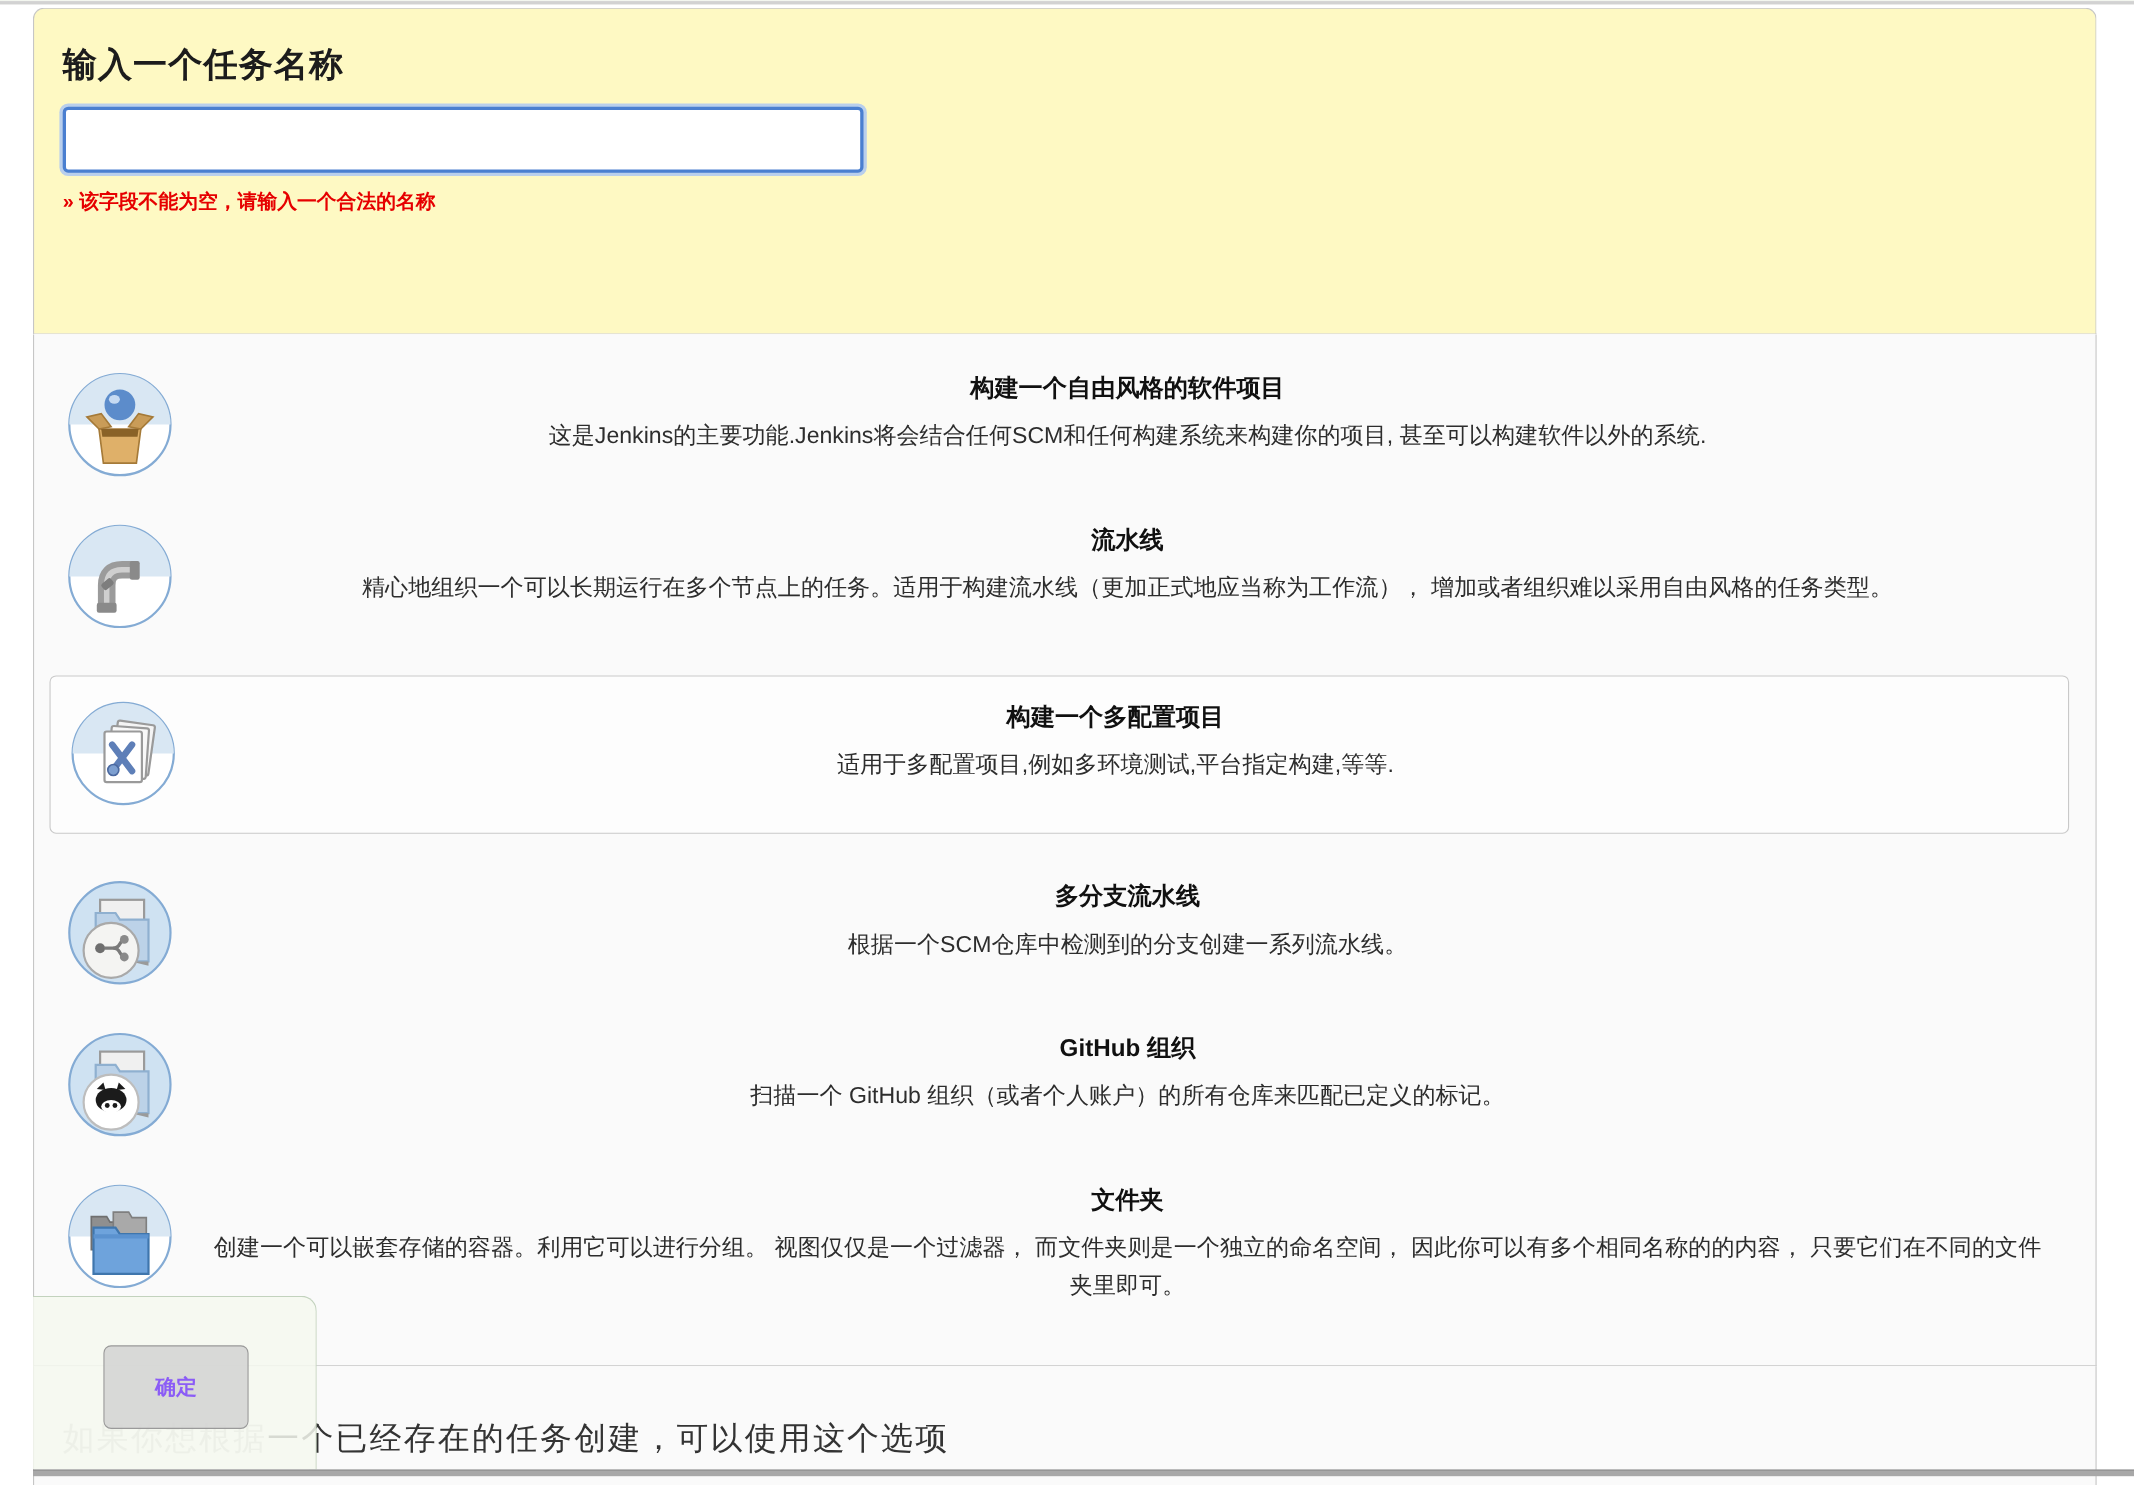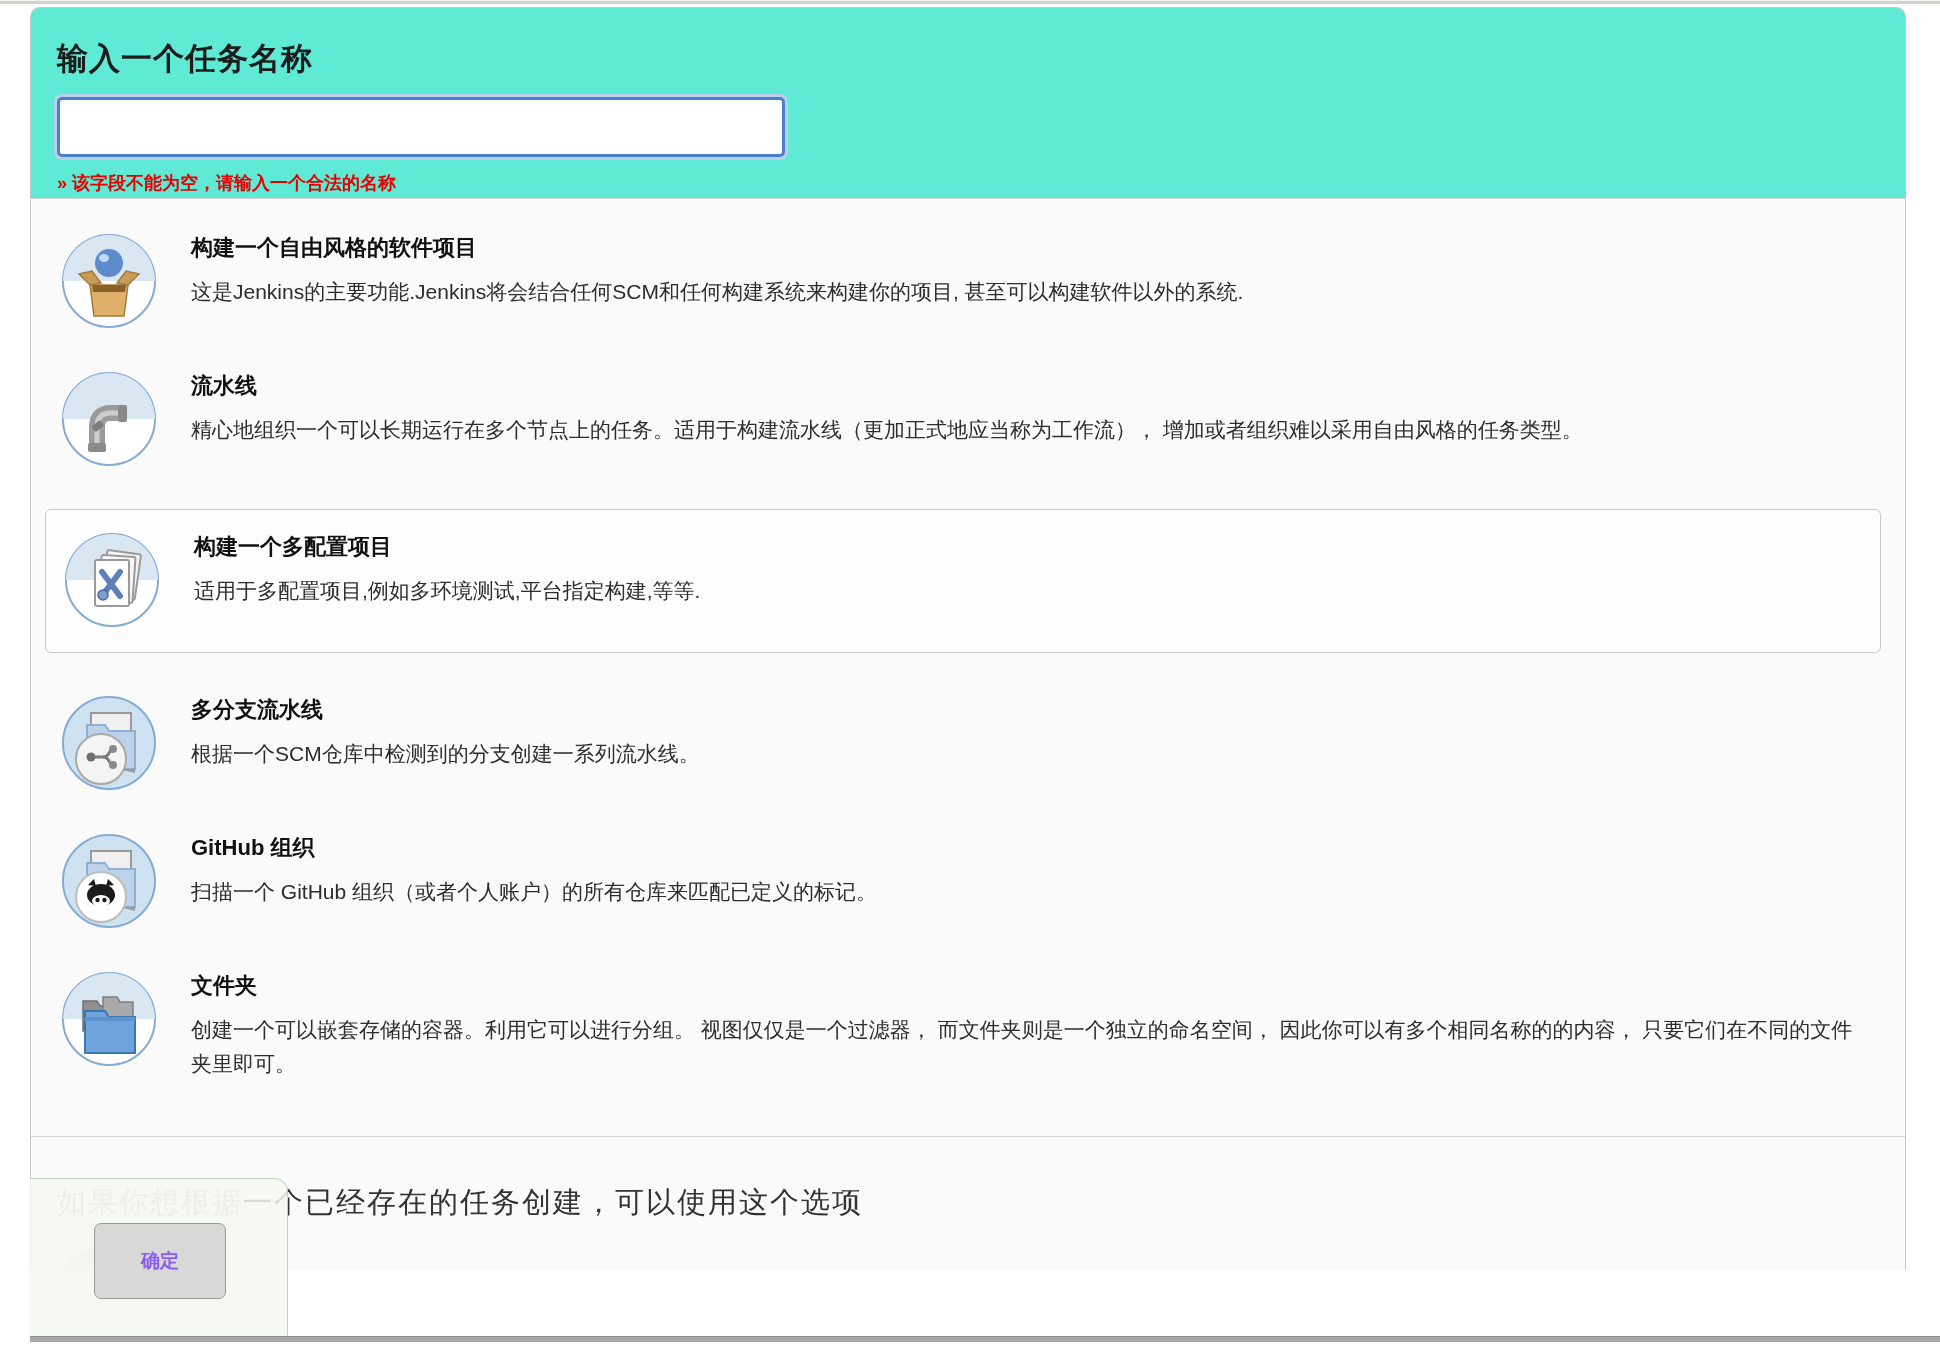--- a/index.html
+++ b/index.html
@@ -12,24 +12,24 @@
   }
   .top-strip {
     position:absolute; left:0; top:0; width:1940px; height:4px;
     background:#f3f6ef; border-bottom:3px solid #d2d2d2;
   }
   .main-panel {
     position:absolute; left:30px; top:7px; width:1876px;
   }
   
   .name-section {
-    background:#5eead4;
+    background:#fef9c3;
     border:1px solid #c6c6c6; border-bottom:1px solid #cfcfcf;
     border-radius:10px 10px 0 0;
-    height:192px;
+    height:297px;
     padding:30px 26px 0 26px;
   }
   .name-title {
     font-size:31px; font-weight:bold; color:#1c1c1c; letter-spacing:1px;
   }
   .name-input {
     display:block; margin-top:17px;
     width:728px; height:60px;
     border:3px solid #4a7fd0; border-radius:5px;
     box-shadow:0 0 0 3px #b9cfec;
@@ -50,21 +50,21 @@
     overflow:hidden;
     position:relative;
   }
   .job-item {
     display:flex; align-items:flex-start;
     padding-left:30px; padding-right:46px;
     margin-bottom:42px;
     cursor:pointer;
   }
   .job-icon { width:96px; height:96px; flex:none; }
-  .job-text { margin-left:34px; padding-top:0; flex:1; }
+  .job-text { margin-left:34px; padding-top:0; flex:1;text-align:center; }
   .job-title { font-size:22px; font-weight:bold; color:#101010; margin-bottom:12px; }
   .job-desc  { font-size:21px; color:#2d2d2d; line-height:1.6; }
   .selected-wrap {
     border:1px solid #c9c9c9; border-radius:6px;
     background:#fdfdfd;
     margin:0 24px 42px 14px;
     padding:22px 0 24px 4px;
   }
   .selected-wrap .job-item { margin-bottom:0; padding-left:14px; }
   

